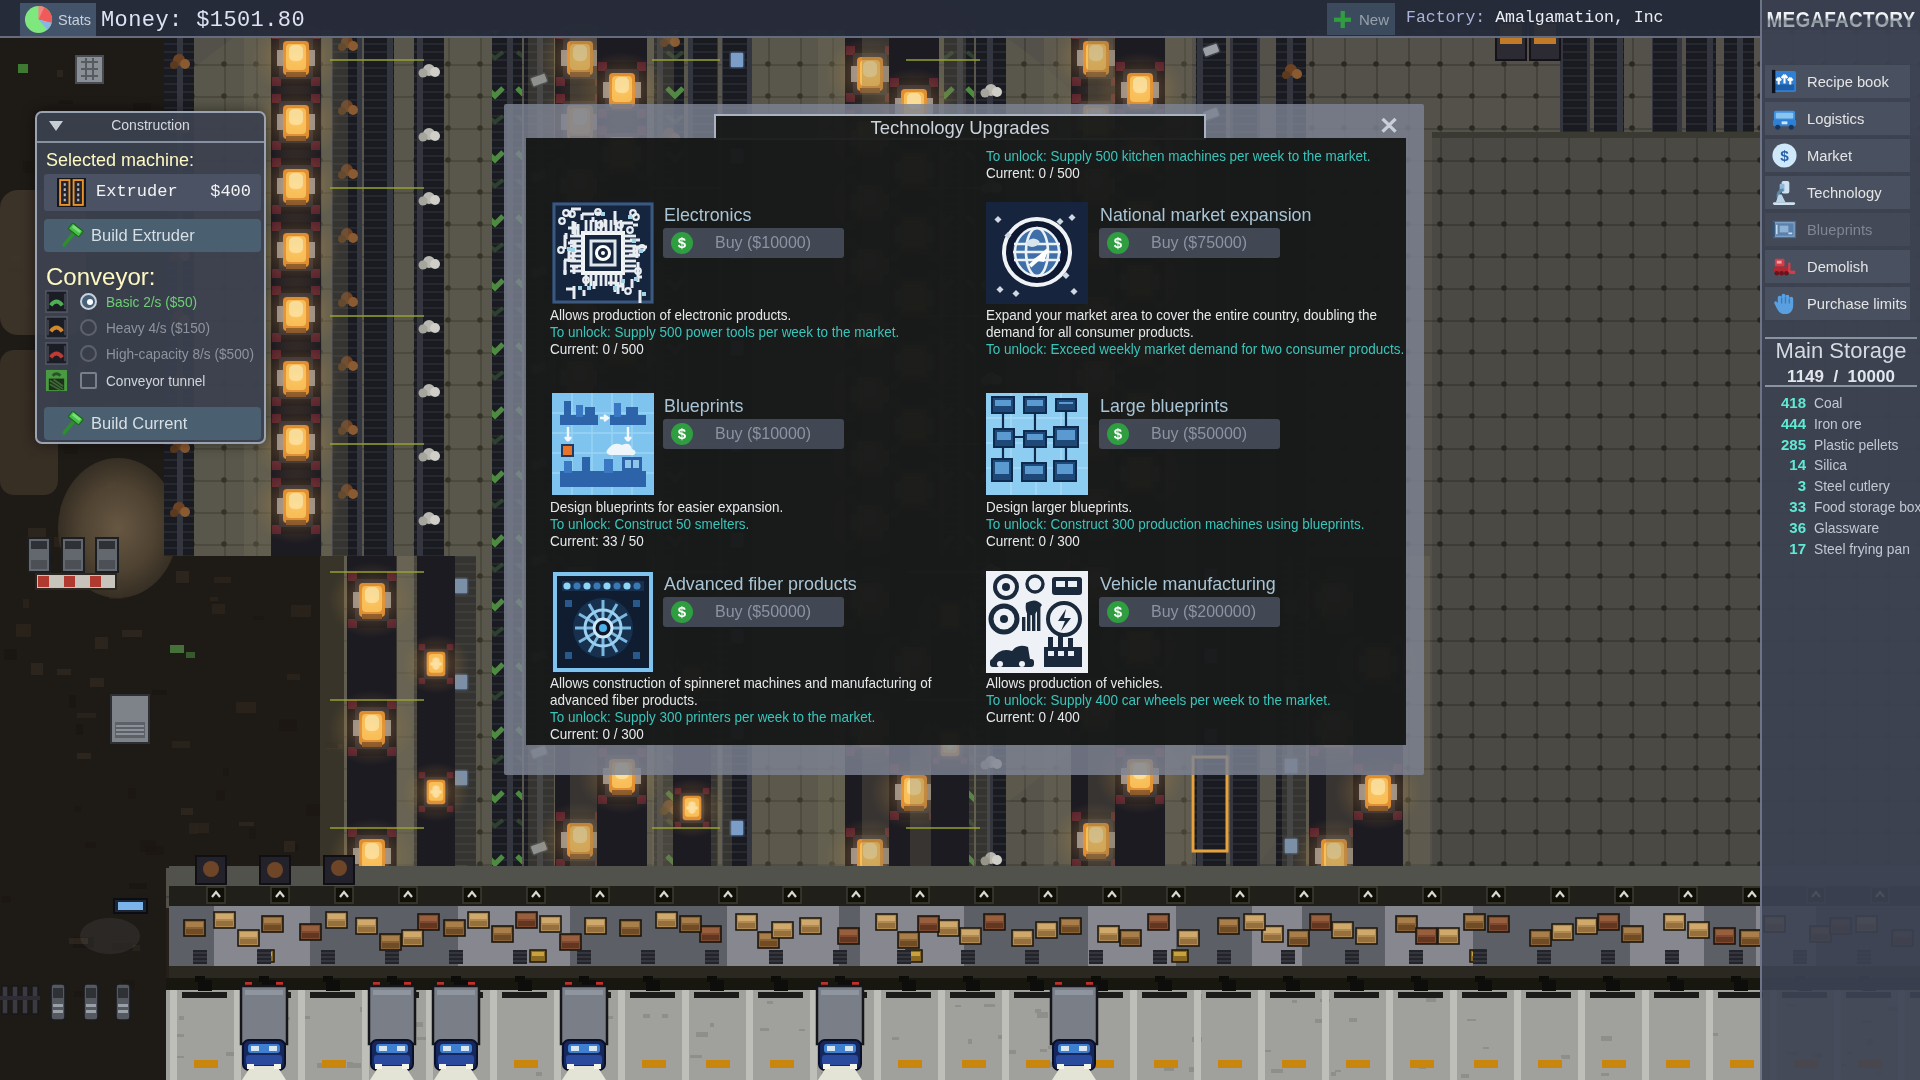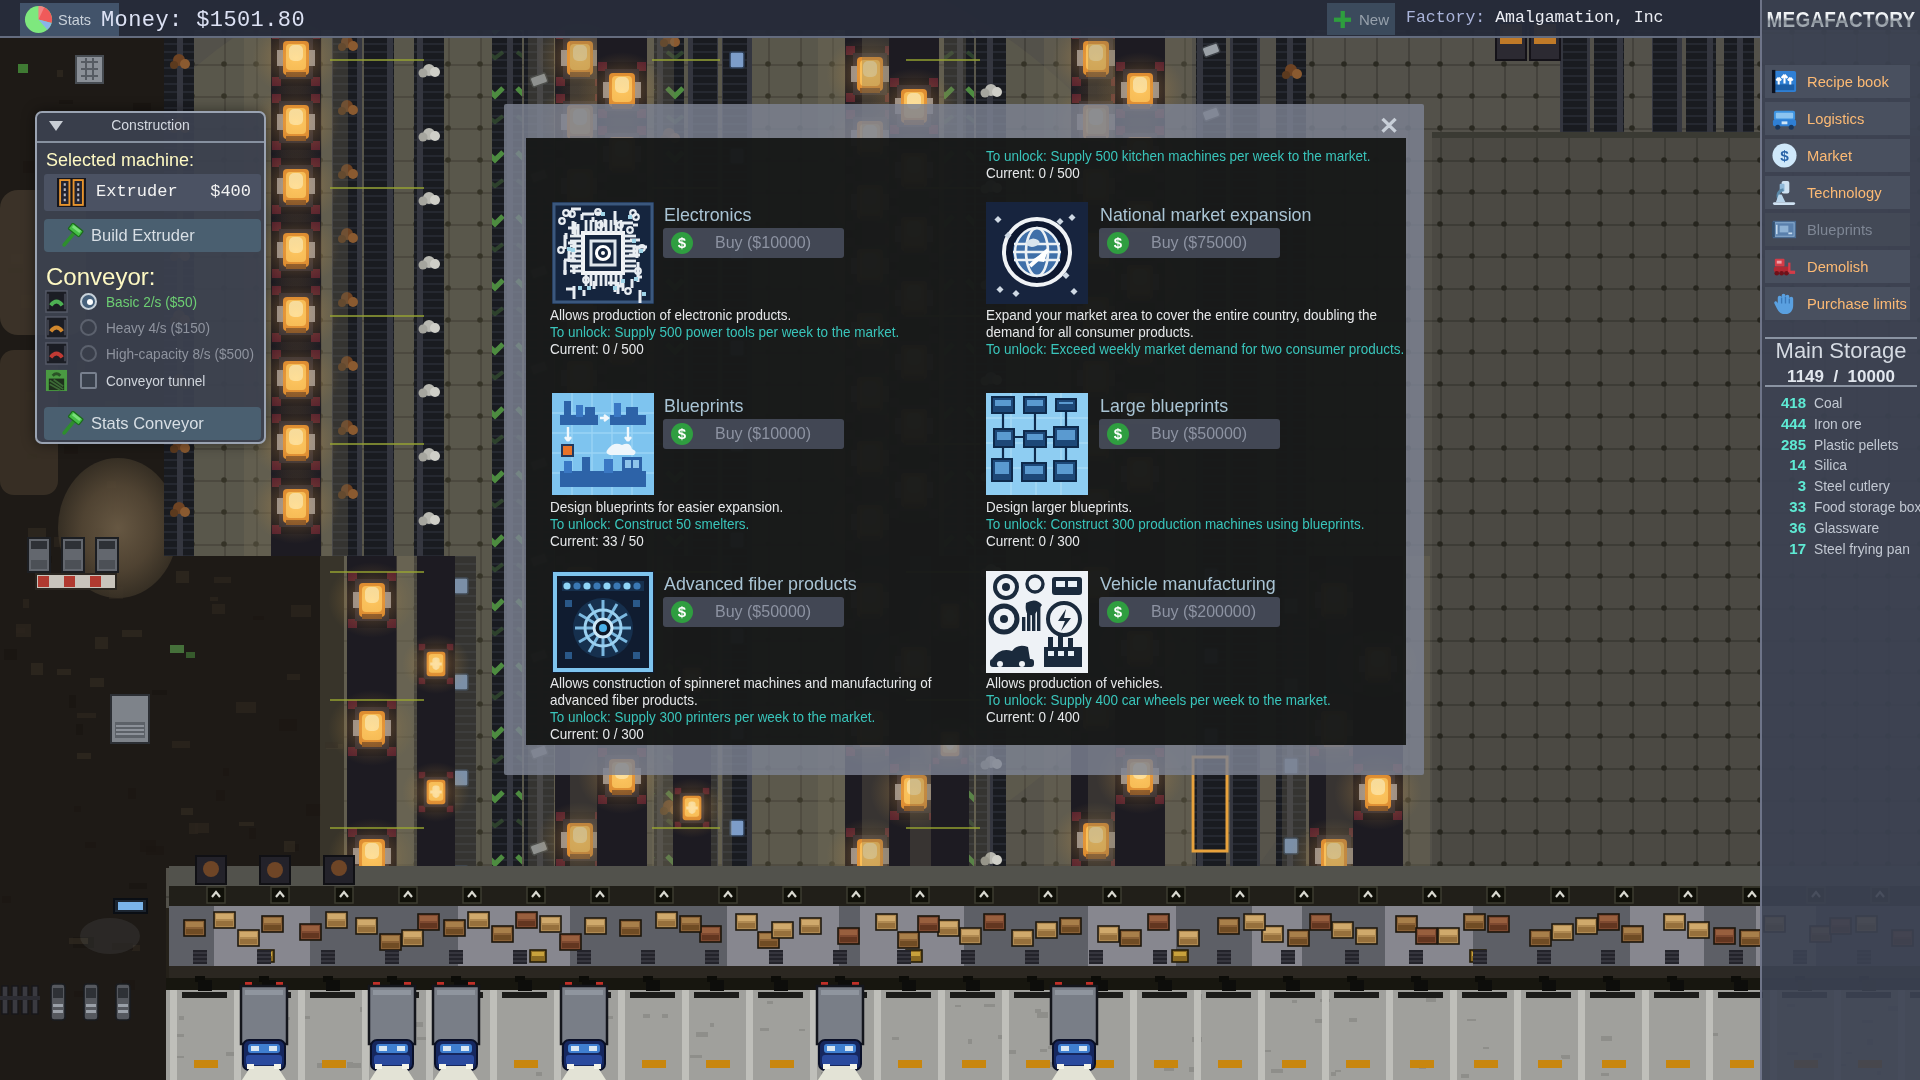--- a/index.html
+++ b/index.html
@@ -1,18 +1,18 @@
 <!DOCTYPE html>
 <html><head><meta charset="utf-8"><title>MEGAFACTORY</title><style>
 *{margin:0;padding:0;box-sizing:border-box}
 html,body{width:1920px;height:1080px;overflow:hidden;background:#242019;font-family:"Liberation Sans",sans-serif}
 #stage{position:relative;width:1920px;height:1080px}
 .mono{font-family:"Liberation Mono",monospace}
 #topbar{position:absolute;left:0;top:0;width:1762px;height:38px;background:rgba(39,44,58,0.96);border-bottom:2px solid #646c7e}
-#statsbtn{position:absolute;left:20px;top:3px;width:99px;height:33px;background:#42536a;display:flex;align-items:center;gap:4px;padding-left:3px}
+#statsbtn{position:absolute;left:20px;top:3px;width:76px;height:33px;background:#42536a;display:flex;align-items:center;gap:4px;padding-left:3px}
 #statsbtn span{color:#c9d1da;font-size:14.5px}
 #money{position:absolute;left:101px;top:8px;font-size:22px;color:#dde2f4;letter-spacing:0.4px}
 #newbtn{position:absolute;left:1327px;top:3px;width:68px;height:32px;background:#3b4a5c;display:flex;align-items:center;gap:7px;padding-left:6px}
 #newbtn span{color:#97a1ac;font-size:15px}
 #factorylabel{position:absolute;left:1406px;top:8px;font-size:16.5px;color:#aab4da}
 #factorylabel b{color:#eceef4;font-weight:normal}
 #conpanel{position:absolute;left:35px;top:111px;width:231px;height:333px;background:rgba(59,65,79,0.94);border:2px solid #9aa3b2;border-radius:7px;box-shadow:0 0 14px rgba(0,0,0,0.45);color:#d3d8e0}
 #conhead{position:absolute;left:0;top:0;width:100%;height:30px;border-bottom:2px solid #8791a0}
 #conhead .tri{position:absolute;left:12px;top:8px;width:0;height:0;border-left:7px solid transparent;border-right:7px solid transparent;border-top:10px solid #c8cdd4}
 #conhead .t{position:absolute;left:0;top:4px;width:100%;text-align:center;font-size:14px}
@@ -37,21 +37,21 @@
 #mbody{position:absolute;left:22px;top:34px;width:880px;height:607px;background:rgba(12,13,10,0.87);overflow:hidden}
 .card-icon{position:absolute;width:102px;height:102px}
 .card-title{position:absolute;font-size:19px;color:#a9c4d4;white-space:nowrap;transform:scaleX(0.94);transform-origin:left top}
 .buybtn{position:absolute;width:181px;height:30px;background:rgba(73,79,94,0.86);border-radius:3px}
 .buybtn .bc{position:absolute;left:8px;top:4px;width:22px;height:22px;border-radius:50%;background:#2f9e40;color:#fff;font-size:15px;font-weight:bold;text-align:center;line-height:22px}
 .buybtn .bt{position:absolute;left:52px;top:6px;font-size:16px;color:#8d93a2}
 .desc{position:absolute;font-size:14.5px;line-height:17px;color:#e6e8ea;width:460px;transform:scaleX(0.93);transform-origin:left top}
 .desc .un{color:#39c5bb}
 #sidebar{position:absolute;left:1760px;top:0;width:160px;height:1080px;background:rgba(60,66,82,0.92);border-left:2px solid #6e7488}
 #logo{position:absolute;left:0;top:9px;width:100%;text-align:center;font-size:19px;font-weight:bold;letter-spacing:0.2px;transform:scaleY(1.15);background:linear-gradient(180deg,#ffffff 0%,#e8ecf0 40%,#889098 55%,#c8d0d8 100%);-webkit-background-clip:text;background-clip:text;color:transparent}
-.sbtn{position:absolute;left:3px;width:145px;height:33px;background:#49505f;display:flex;align-items:center;color:#fdba74;font-size:15.5px;white-space:nowrap}
+.sbtn{position:absolute;left:3px;width:145px;height:33px;background:#49505f;display:flex;align-items:center;color:#e5e5e5;font-size:15.5px;white-space:nowrap}
 .sbtn .lb{transform:scaleX(0.95);transform-origin:left center}
 .sbtn .si{width:27px;height:27px;margin:0 9px 0 6px;flex:none}
 .sbtn.dis{background:#434956;color:#7e8694}
 #storage{position:absolute;left:0;top:330px;width:100%;color:#cfd5de}
 .sep{position:absolute;left:3px;width:152px;border-top:2px solid #8a93a2}
 #sthead{position:absolute;top:8px;width:100%;text-align:center;font-size:22px;color:#d5dae2}
 #stcap{position:absolute;top:37px;width:100%;text-align:center;font-size:17px;font-weight:bold;color:#e2e7ee}
 .strow{position:absolute;width:100%;font-size:15px;white-space:nowrap}
 .strow .n{position:absolute;right:114px;font-weight:bold;color:#5eead4}
 .strow .l{position:absolute;left:52px;color:#c2c8d2;transform:scaleX(0.92);transform-origin:left top}
@@ -1259,24 +1259,25 @@
           </svg></div>
         <div class="checkbox"></div>
         <span class="convtxt" style="color:#d0d5dc">Conveyor tunnel</span>
       </div>
 <div class="buildbtn" style="top:294px">
         <svg width="25" height="25" viewBox="0 0 24 24">
           <path d="M4 21 L14 9" stroke="#2e8e2e" stroke-width="3.6" stroke-linecap="round"></path>
           <rect x="9" y="3" width="13" height="7" rx="1" transform="rotate(38 15 6)" fill="#46c046" stroke="#1c6a1c" stroke-width="1.2"></rect>
           <rect x="11" y="4" width="9" height="2.6" transform="rotate(38 15 6)" fill="#7adf7a"></rect>
         </svg>
-        <span>Stats Conveyor</span>
+        <span>Build Current</span>
       </div>
 </div>
 <div id="modal">
+<div id="mtitle">Technology Upgrades</div>
       <div id="mclose">✕</div>
 <div id="mbody">
 <div class="desc" style="left:460px;top:10px"><span class="un">To unlock: Supply 500 kitchen machines per week to the market.</span><br>Current: 0 / 500</div>
 <div class="card-icon" style="left:26px;top:64px">
           <svg width="102" height="102" viewBox="0 0 102 102" style="position:absolute;left:0;top:0">
             <rect width="102" height="102" fill="#15253e"></rect>
             <rect x="2" y="2" width="98" height="98" fill="none" stroke="#3b587e" stroke-width="3"></rect>
             <rect x="31" y="31" width="40" height="40" fill="none" stroke="#f2f4f6" stroke-width="4"></rect>
             <rect x="39" y="39" width="24" height="24" fill="none" stroke="#dfe6ec" stroke-width="3"></rect>
             <circle cx="51" cy="51" r="6.5" fill="none" stroke="#fff" stroke-width="3"></circle>

